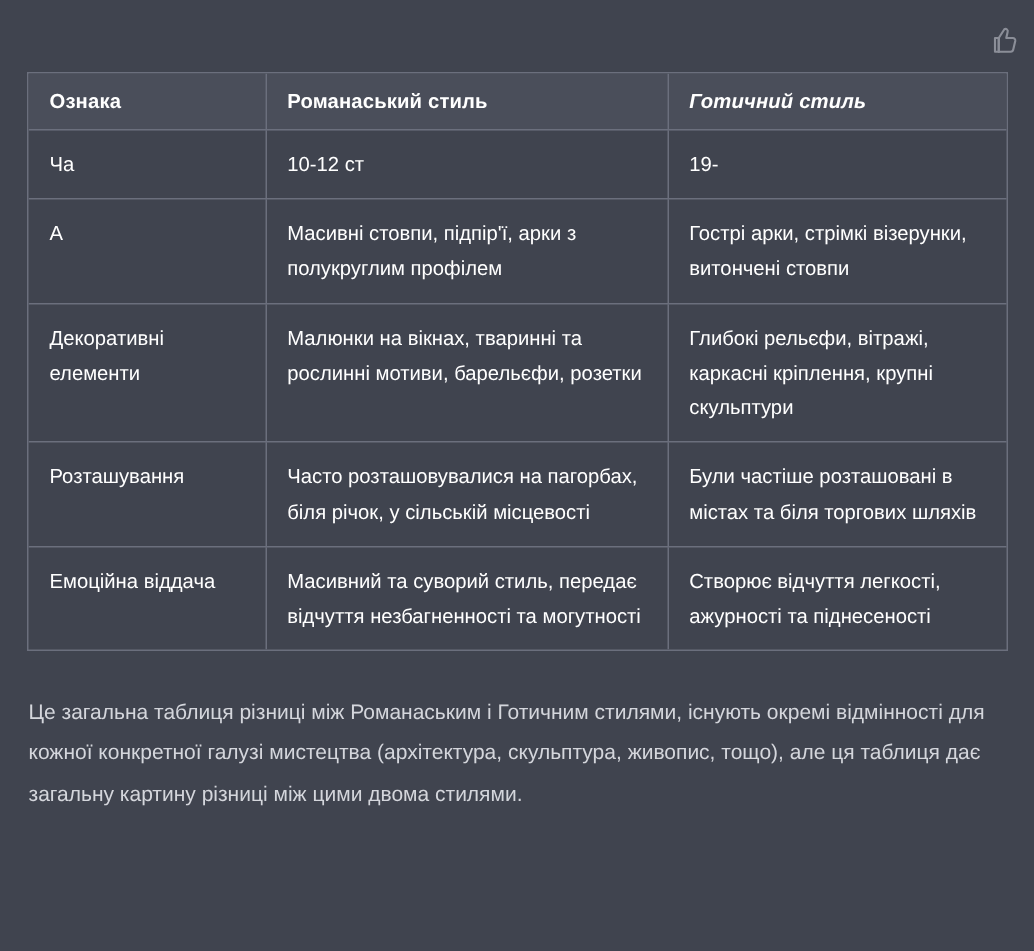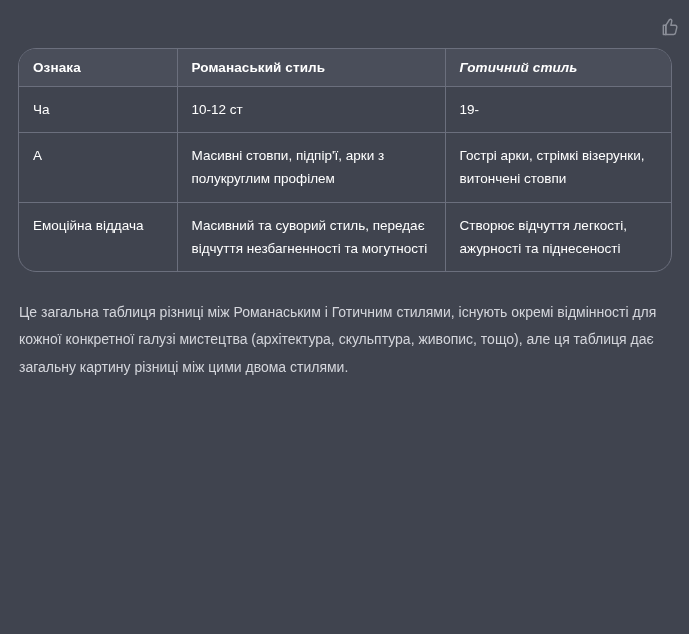--- a/index.html
+++ b/index.html
@@ -53,21 +53,21 @@
     top: 48px;
     right: 0;
     padding: 0 18px;
   }
 
   
   .table-wrap {
     width: 654px;
     margin: 0;
     border: 1px solid #6b6f7d;
-    border-radius: 18px;
+    border-radius: 0;
     overflow: hidden;
     background: #40444f;
   }
 
   table.cmp {
     width: 100%;
     border-collapse: collapse;
     table-layout: fixed;
     font-size: 13.5px;
   }
@@ -146,20 +146,30 @@
           <td>Ча</td>
           <td>10-12 ст</td>
           <td>19-</td>
         </tr>
         <tr>
           <td>А</td>
           <td>Масивні стовпи, підпір'ї, арки з полукруглим профілем</td>
           <td>Гострі арки, стрімкі візерунки, витончені стовпи</td>
         </tr>
         <tr>
+          <td>Декоративні елементи</td>
+          <td>Малюнки на вікнах, тваринні та рослинні мотиви, барельєфи, розетки</td>
+          <td>Глибокі рельєфи, вітражі, каркасні кріплення, крупні скульптури</td>
+        </tr>
+        <tr>
+          <td>Розташування</td>
+          <td>Часто розташовувалися на пагорбах, біля річок, у сільській місцевості</td>
+          <td>Були частіше розташовані в містах та біля торгових шляхів</td>
+        </tr>
+        <tr>
           <td>Емоційна віддача</td>
           <td>Масивний та суворий стиль, передає відчуття незбагненності та могутності</td>
           <td>Створює відчуття легкості, ажурності та піднесеності</td>
         </tr>
       </tbody>
     </table>
   </div>
 
   <p class="note">Це загальна таблиця різниці між Романаським і Готичним стилями, існують окремі відмінності для кожної конкретної галузі мистецтва (архітектура, скульптура, живопис, тощо), але ця таблиця дає загальну картину різниці між цими двома стилями.</p>
 

